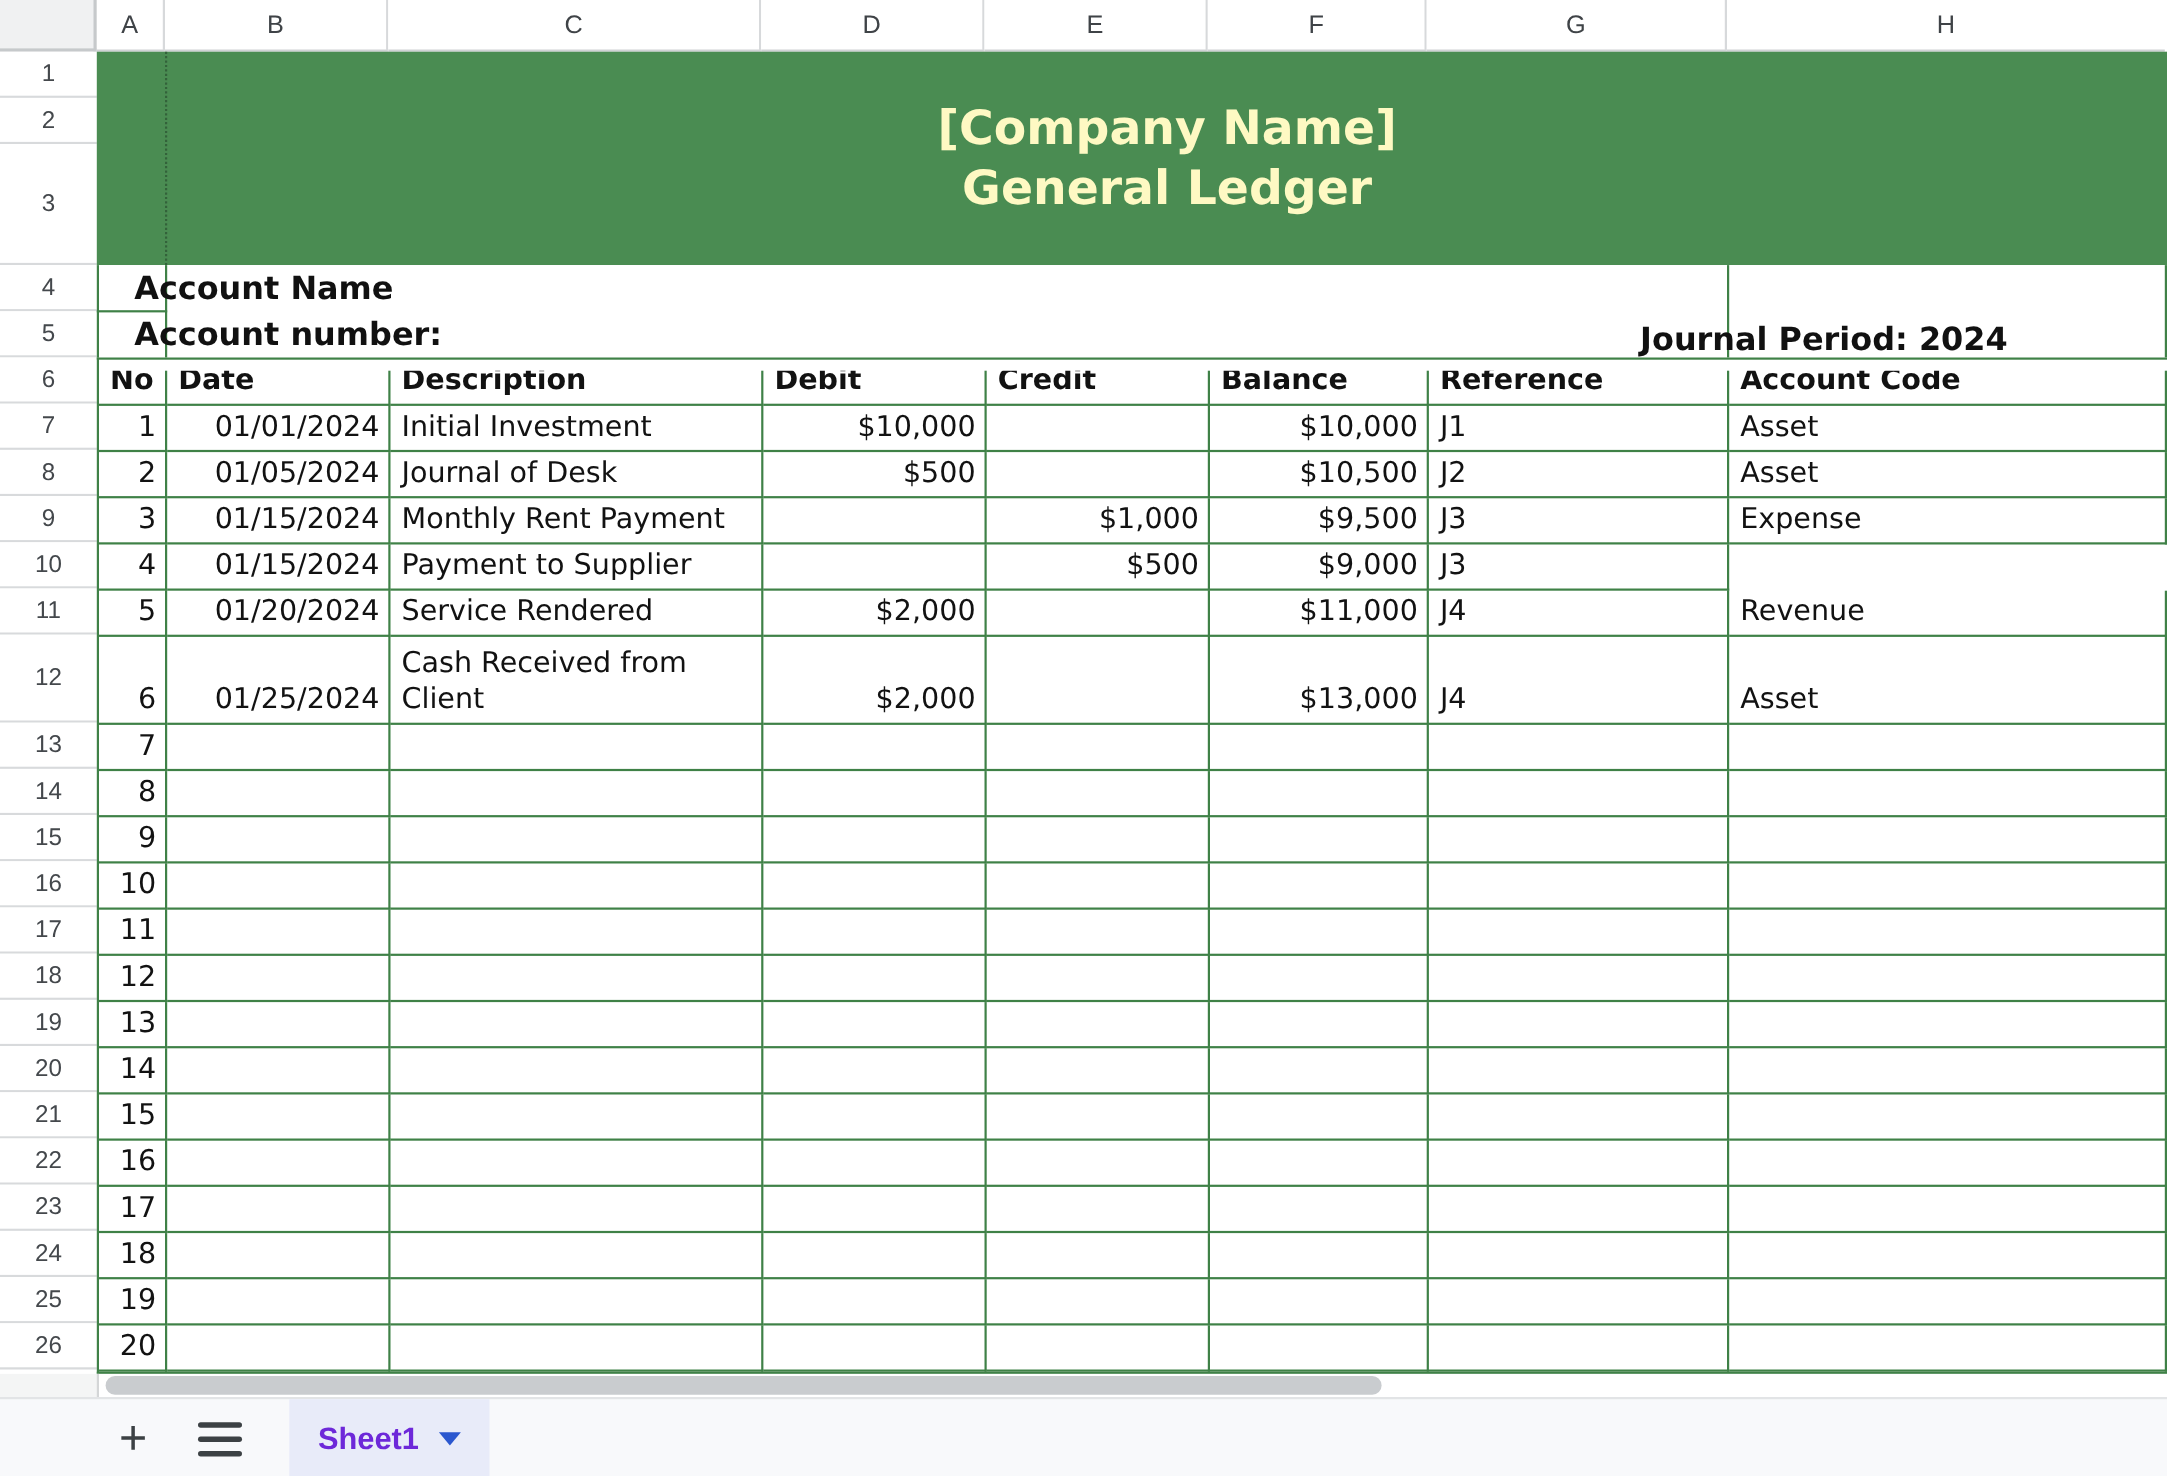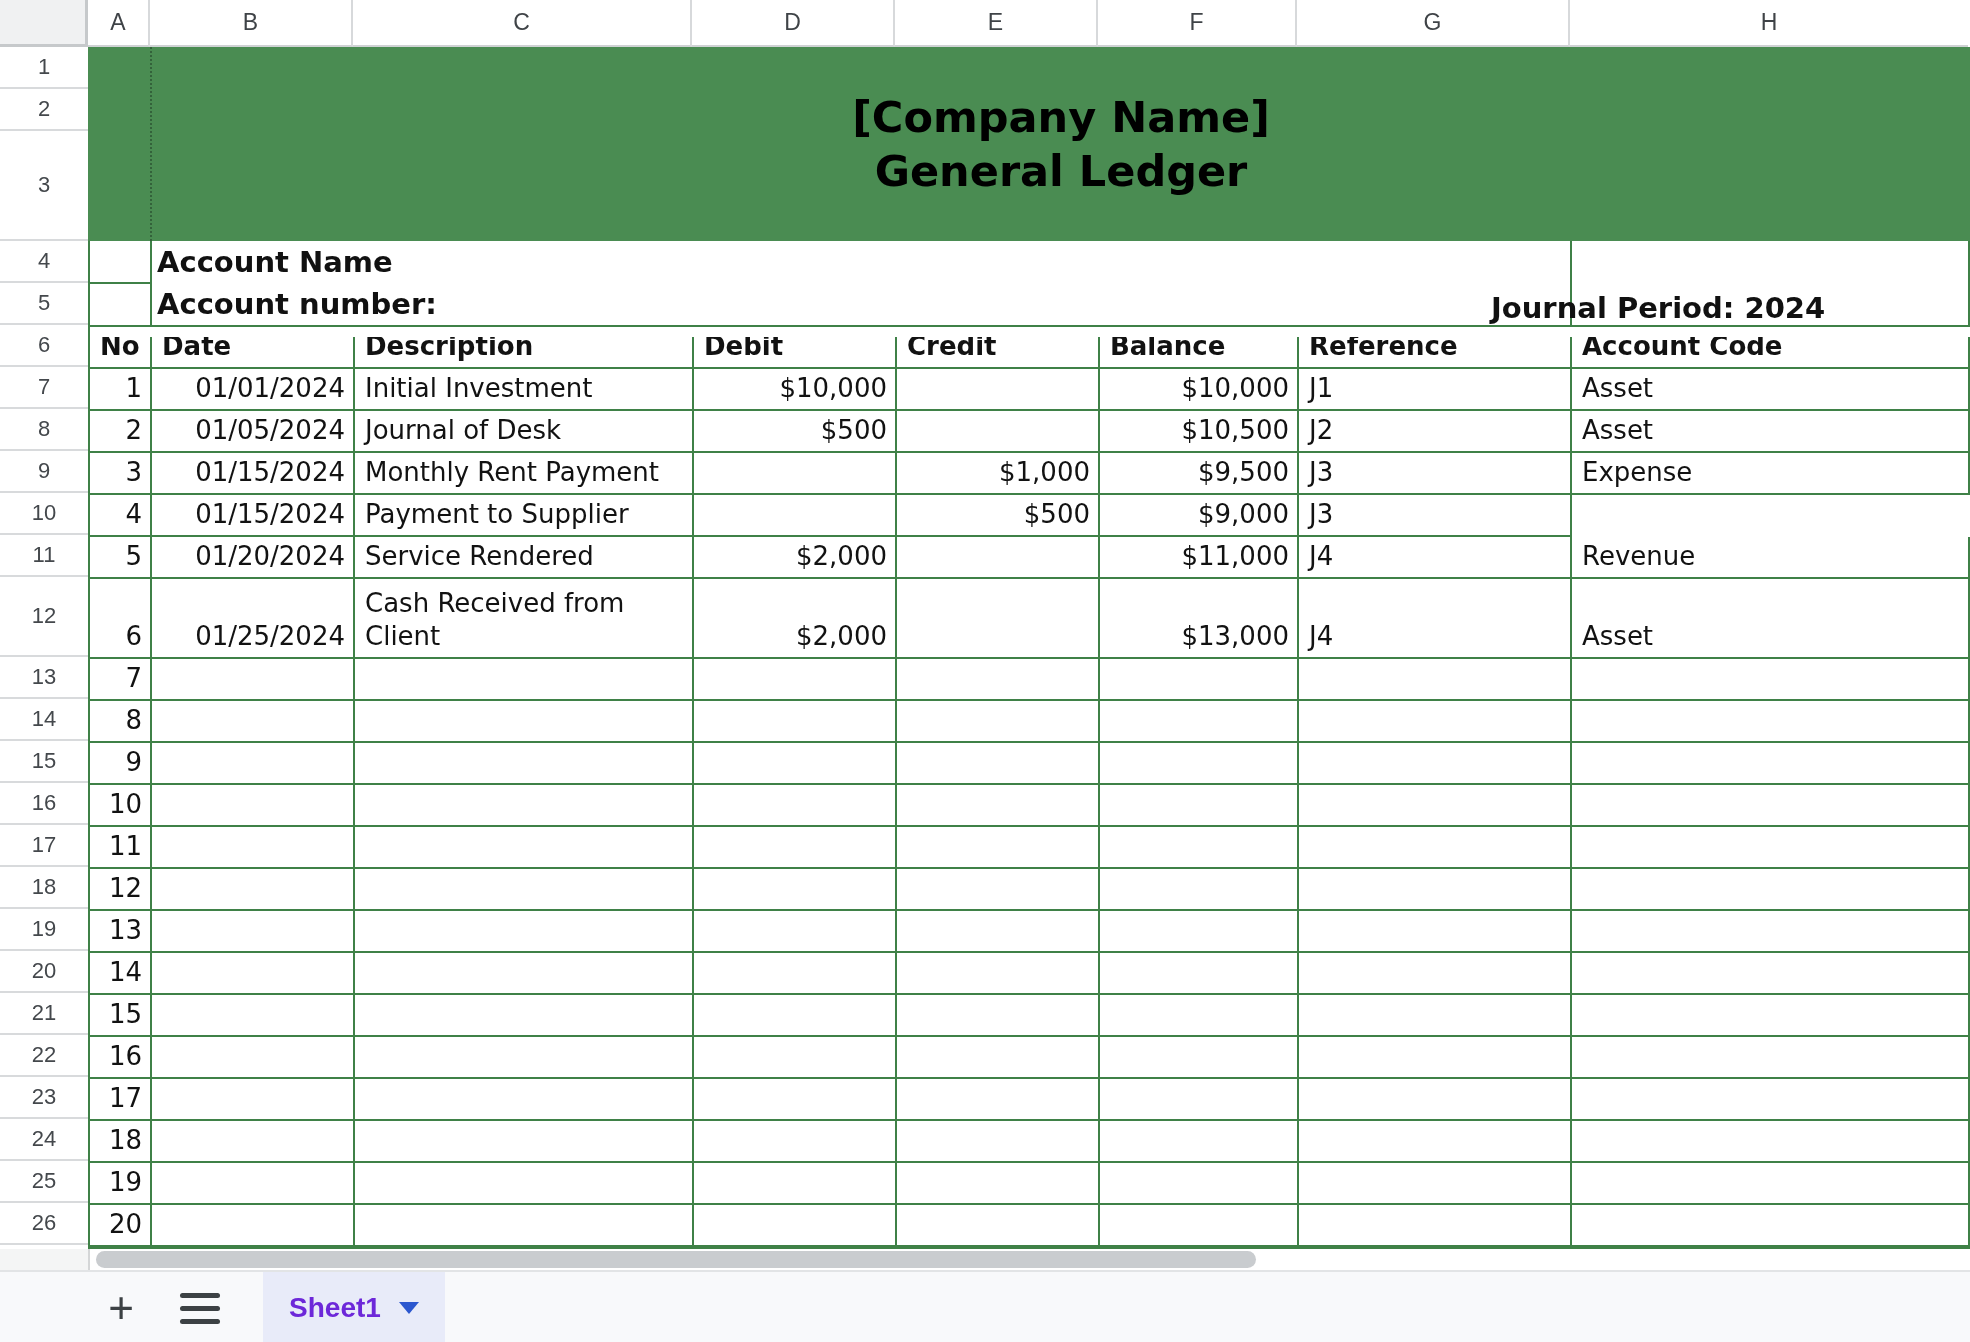--- a/index.html
+++ b/index.html
@@ -16,31 +16,31 @@
   
   #rowheaders{position:absolute;left:0;top:47px;width:88px;}
   .rowhdr{box-sizing:border-box;width:88px;height:42px;background:#fff;display:flex;align-items:center;justify-content:center;
           border-bottom:2px solid #d8dadc;color:#44484c;font-size:22px;}
   .rowhdr.r3{height:110px;}
   .rowhdr.r12{height:80px;}
 
   
   #banner{position:absolute;left:88px;top:47px;width:1882px;height:194px;background:#4a8c52;
           display:flex;align-items:center;}
-  #banner .titlewrap{margin-left:64px;width:1818px;text-align:center;color:#000000;
+  #banner .titlewrap{margin-left:64px;width:1818px;text-align:center;color:#fef9c3;
           font-family:"DejaVu Sans",sans-serif;font-weight:bold;font-size:43px;line-height:54px;}
   #pagebreak{position:absolute;left:62px;top:0;height:194px;width:0;border-left:2px dotted #2c5533;opacity:.75;}
 
   
   #inforows{position:absolute;left:88px;top:241px;width:1882px;height:84px;background:#fff;
             font-family:"DejaVu Sans",sans-serif;}
   #inforows .vline{position:absolute;top:0;width:0;height:84px;border-left:2px solid #3f8147;}
   #inforows .hline{position:absolute;left:0;top:41px;width:64px;height:0;border-top:2px solid #3f8147;}
   .inforow{position:absolute;left:0;width:1882px;height:42px;display:flex;align-items:flex-end;}
-  .infolabel{font-weight:bold;font-size:29px;color:#111;padding:0 0 4px 69px;}
+  .infolabel{font-weight:bold;font-size:29px;color:#111;padding:0 0 4px 34px;}
   #journal-period{position:absolute;left:1403px;top:42px;height:42px;display:flex;align-items:flex-end;
             font-weight:bold;font-size:29px;color:#111;padding-bottom:4px;}
 
   
   #grid{position:absolute;left:88px;top:325px;width:1882px;box-sizing:border-box;
         border-left:2px solid #3f8147;border-top:2px solid #3f8147;border-bottom:2px solid #3f8147;
         font-family:"DejaVu Sans",sans-serif;}
   .row{display:flex;height:42px;}
   .row.tall{height:80px;}
   .c{box-sizing:border-box;border-right:2px solid #3f8147;border-bottom:2px solid #3f8147;

